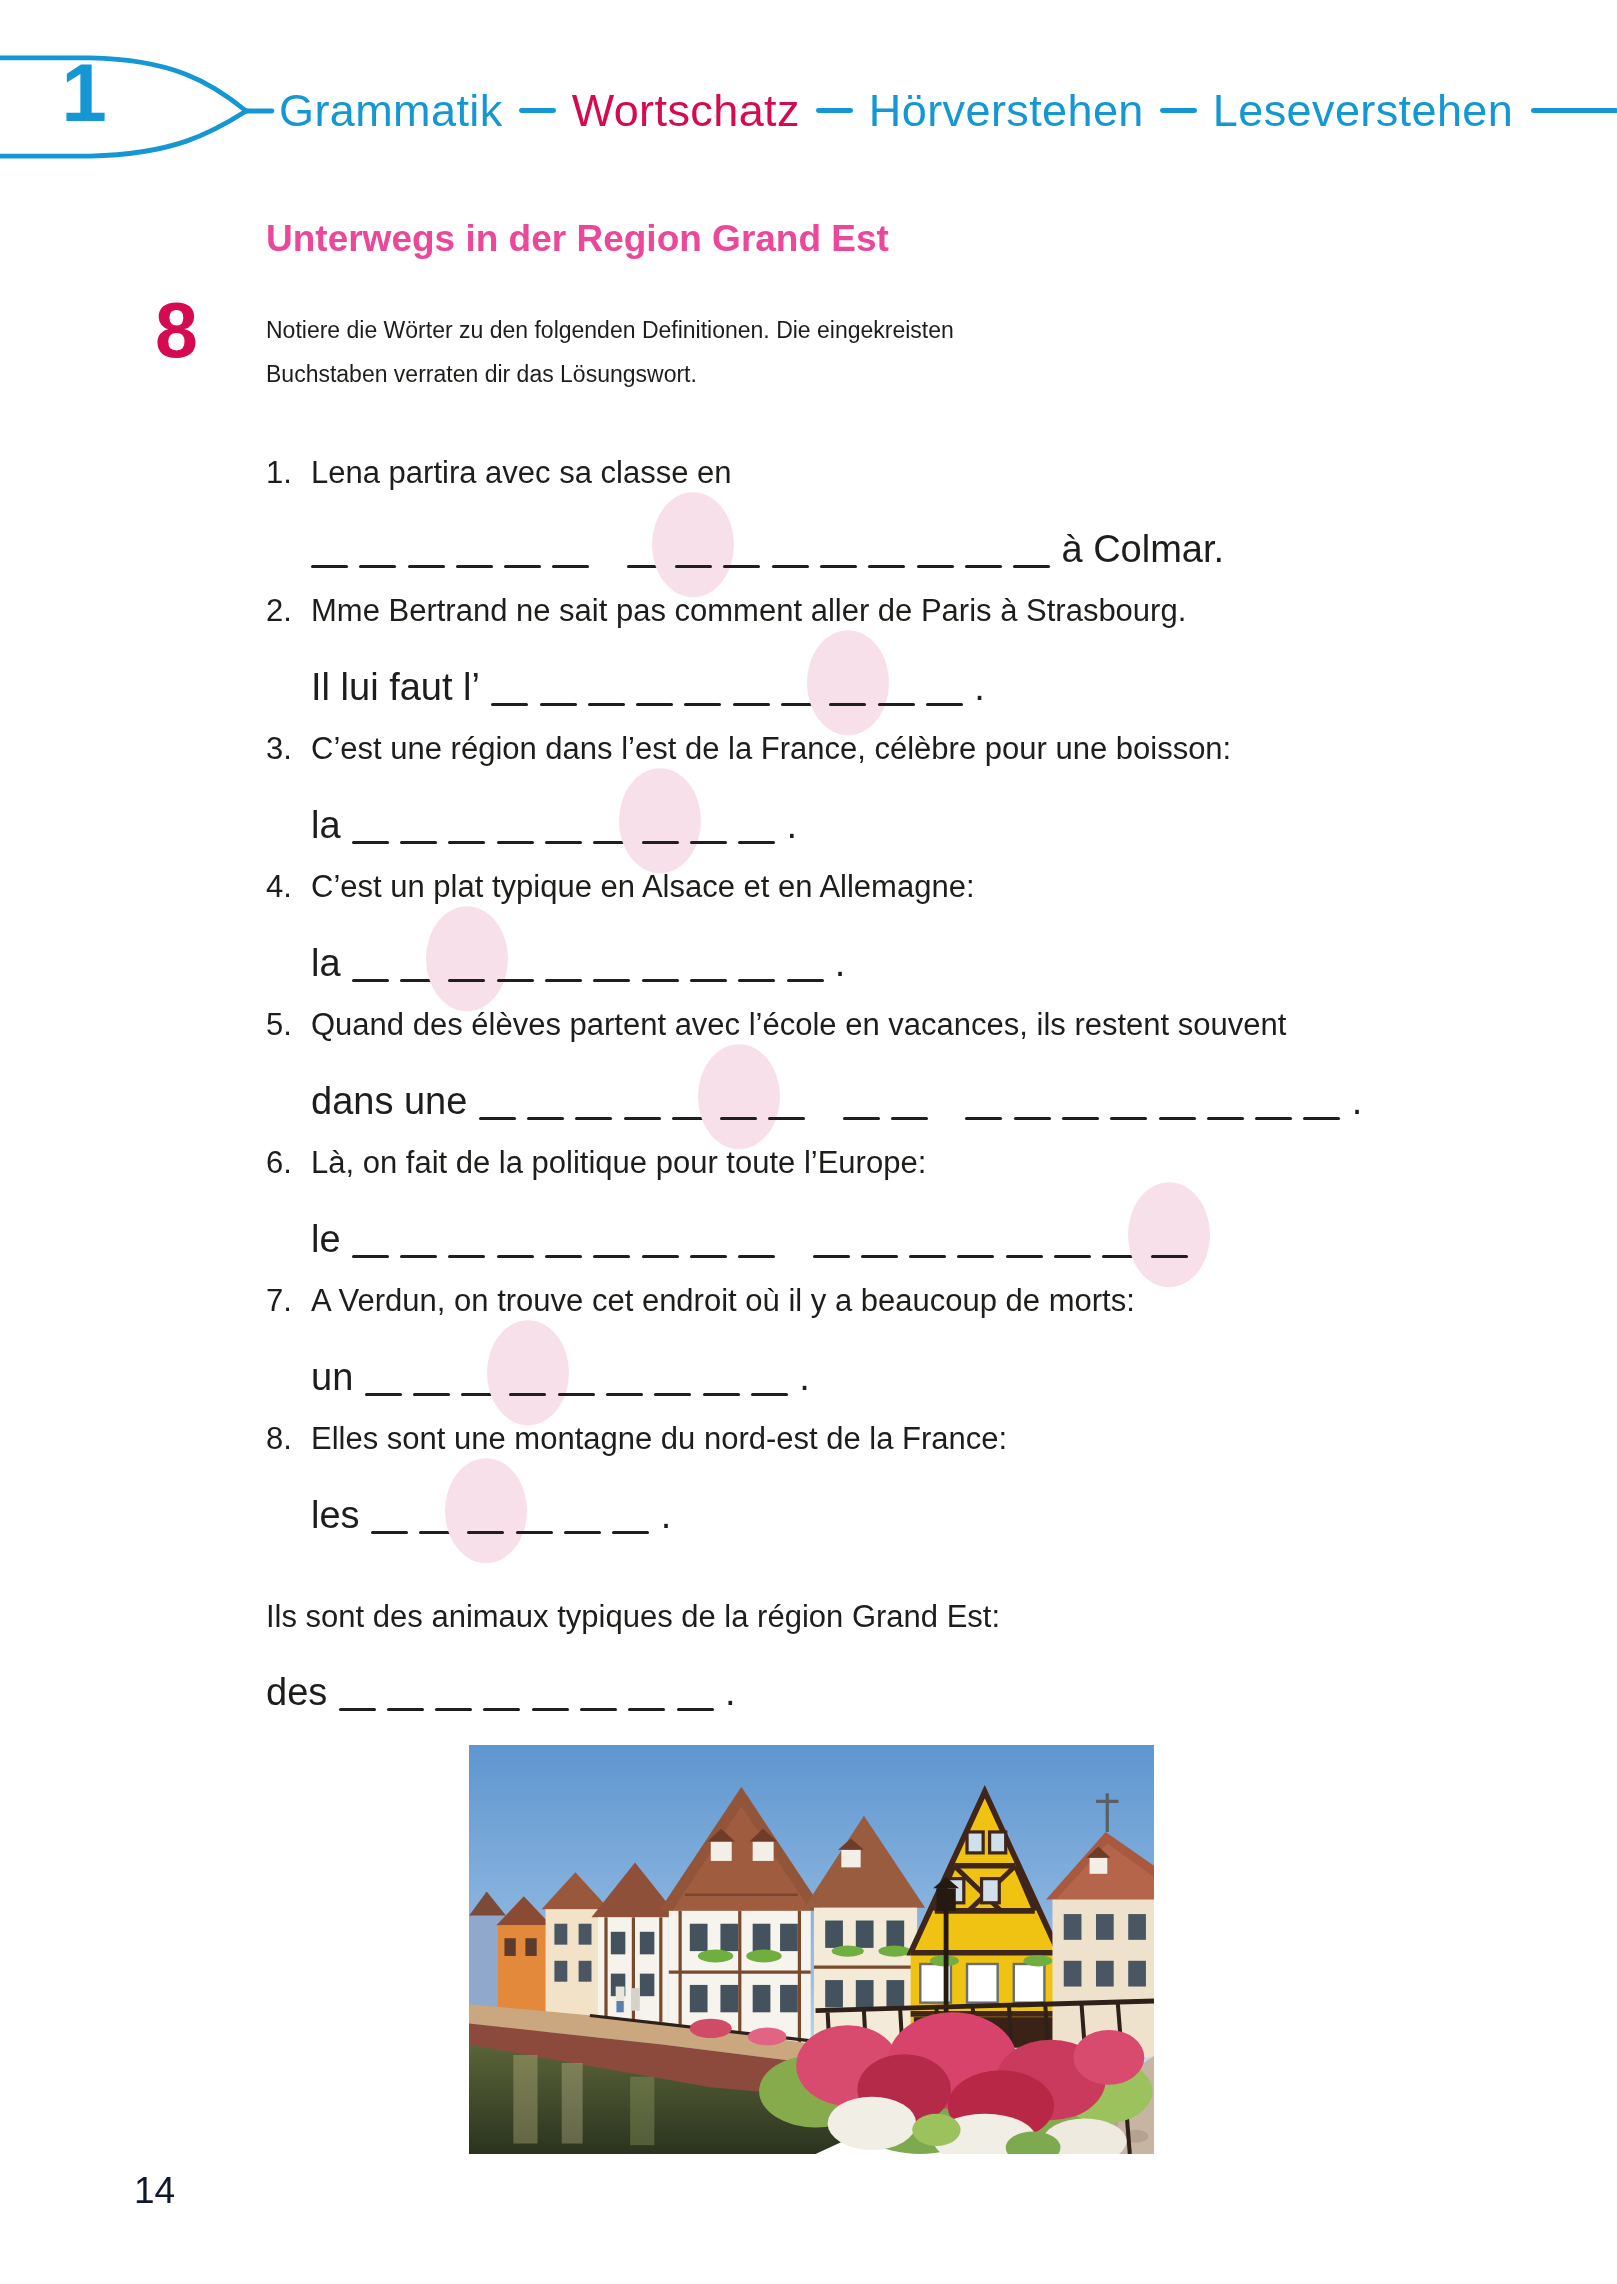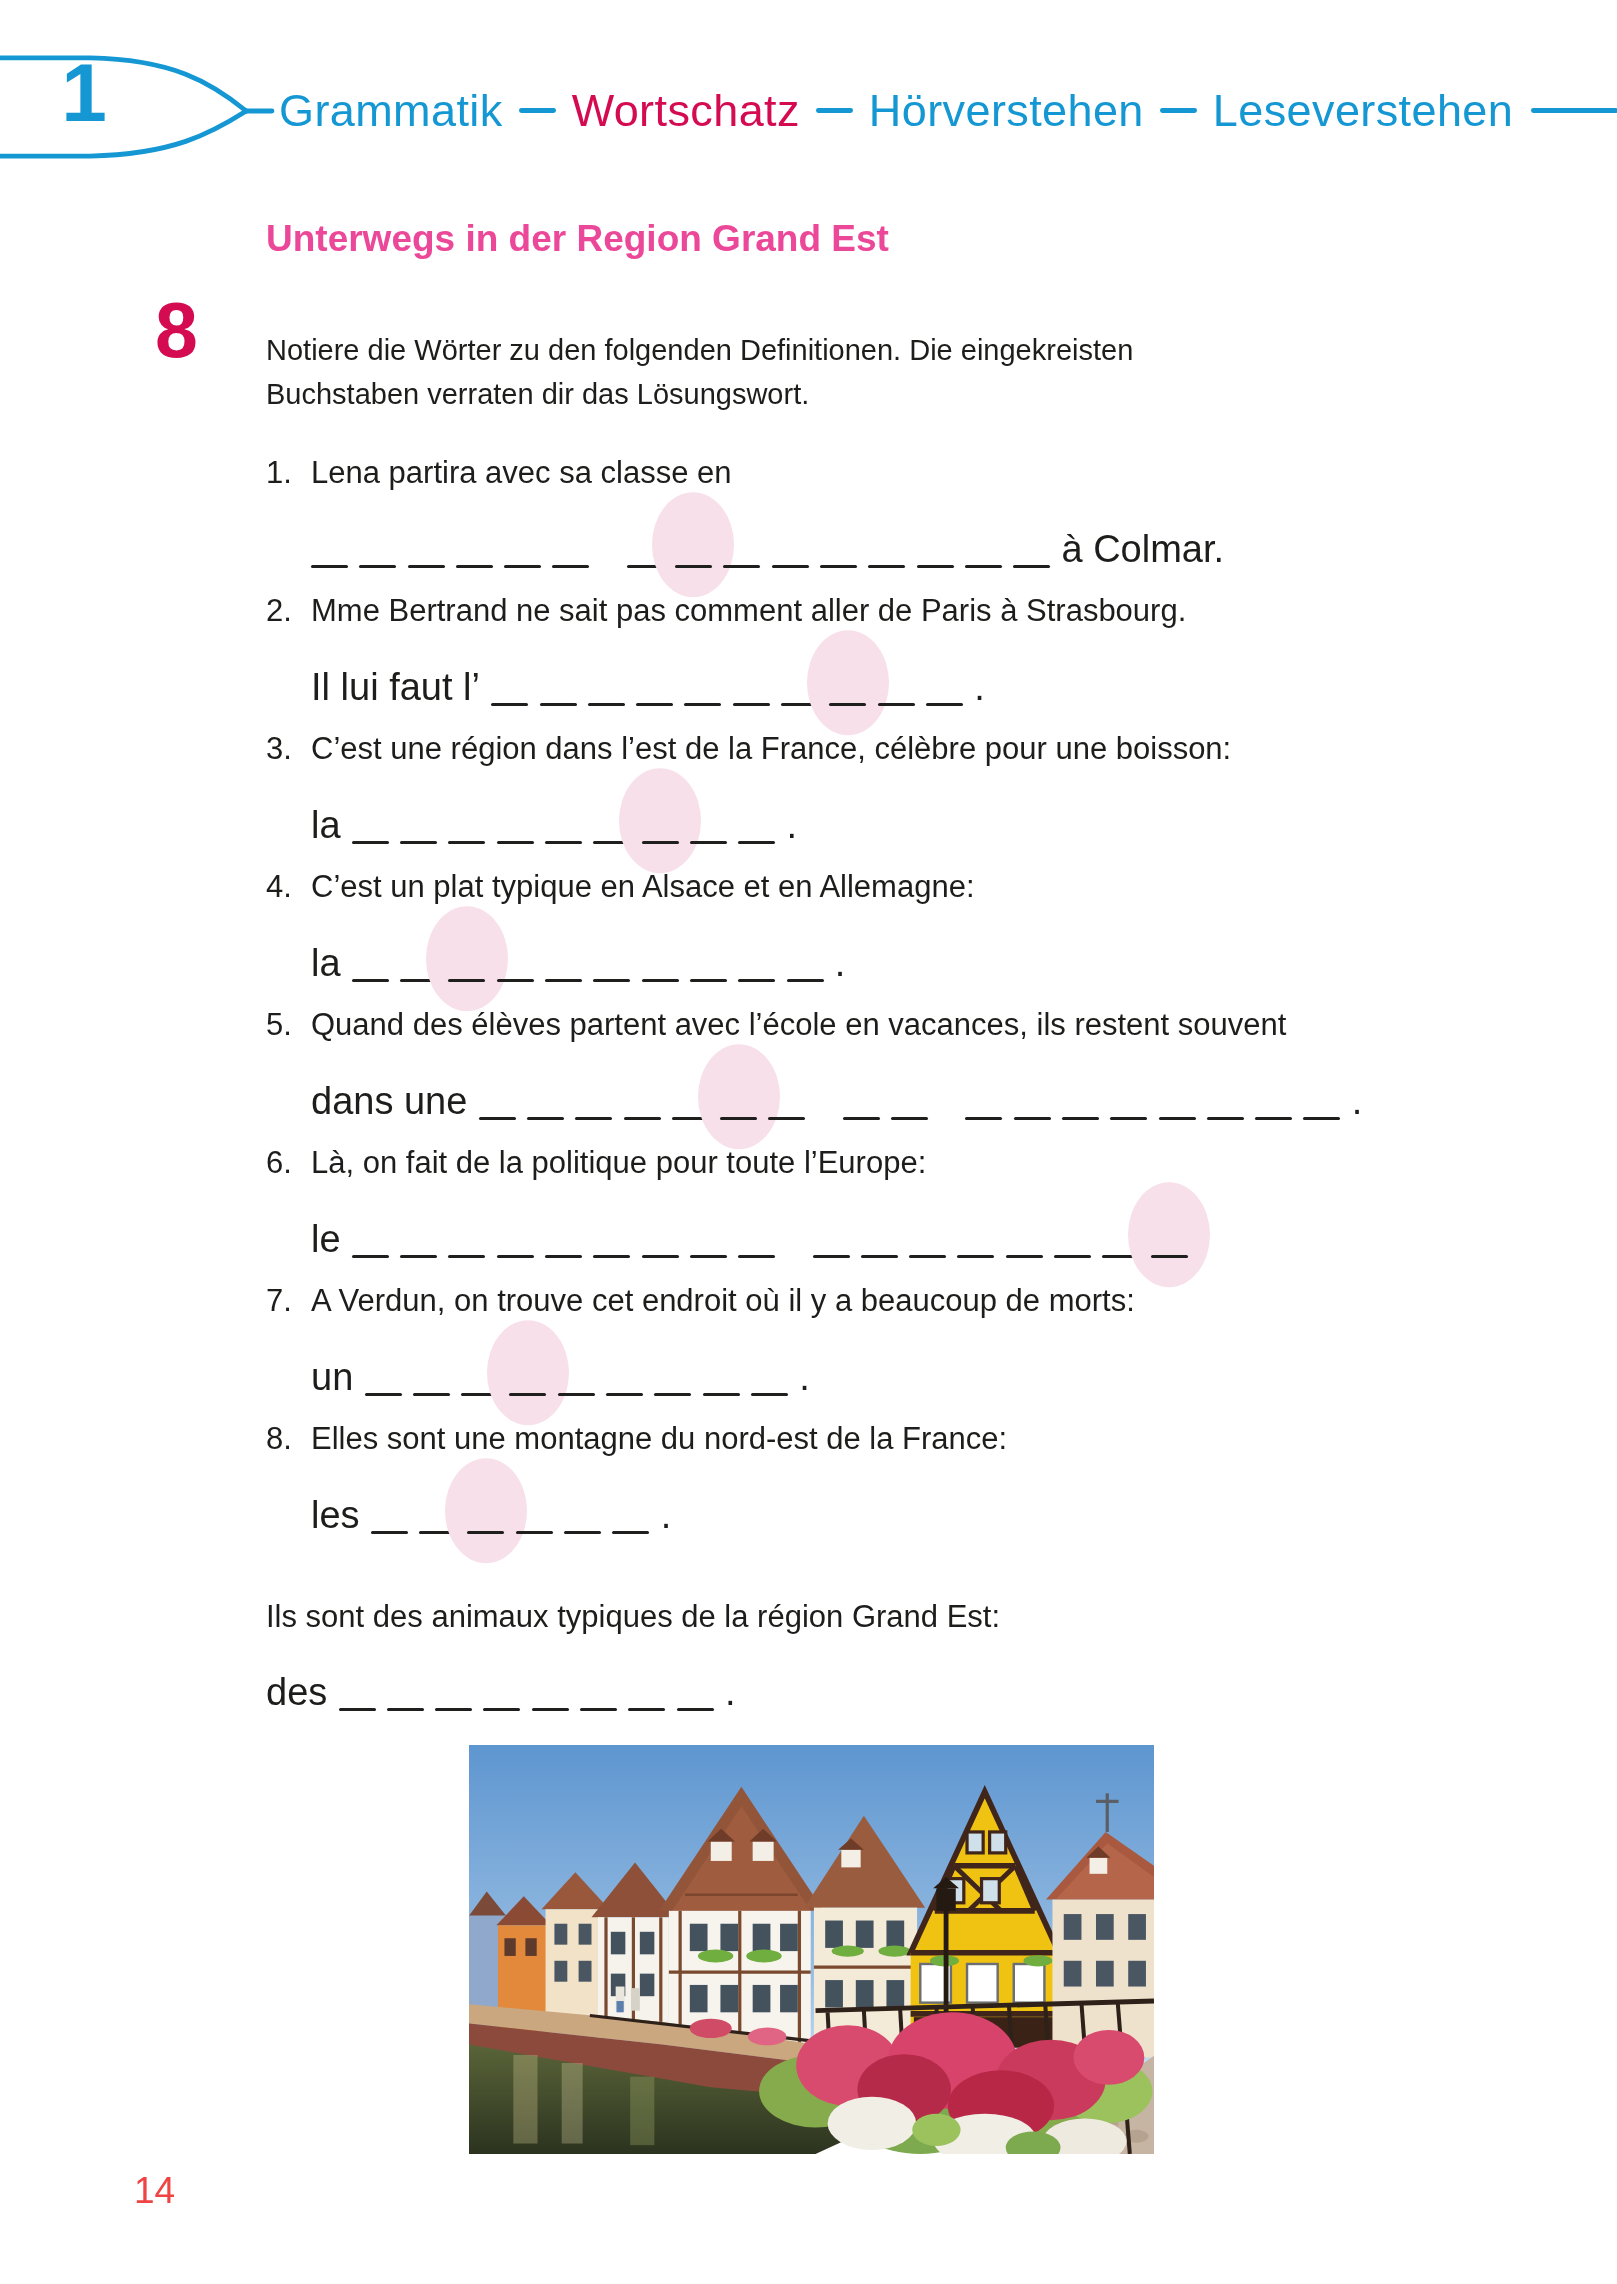--- a/index.html
+++ b/index.html
@@ -21,21 +21,21 @@
   .tab.active{color:#d50b52;}
   .tab-dash{width:37px;height:4.8px;background:#1497d3;border-radius:2.4px;margin:0 16px;flex:0 0 auto;}
   .tab-rule{flex:1 1 auto;height:4.8px;background:#1497d3;border-radius:2.4px;margin-left:17.7px;}
   
   .page-title{
     position:absolute;left:266px;top:218px;font-size:37px;font-weight:bold;color:#ec4899;white-space:nowrap;
   }
   .exercise-number{
     position:absolute;left:155px;top:292px;font-size:77px;font-weight:bold;color:#d50b52;line-height:1;
   }
-  .instruction{position:absolute;left:266px;top:328px;font-size:29px;line-height:44px;}
+  .instruction{position:absolute;left:266px;top:308px;font-size:23px;line-height:44px;}
   .instruction div{white-space:nowrap;}
   
   .items{position:absolute;left:266px;top:450px;width:1257px;}
   .item{position:relative;padding-left:45px;}
   .item .num{position:absolute;left:0;top:0;line-height:45px;font-size:31px;}
   .sentence{font-size:31px;line-height:45px;white-space:nowrap;}
   .blank-line{
     position:relative;font-size:38px;line-height:45px;white-space:nowrap;
     margin:32px 0 16px 0;height:45px;
   }
@@ -50,21 +50,21 @@
   .gapper{display:inline-block;width:26px;}
   .circle-wrap{display:inline-block;position:relative;z-index:0;}
   .circle-wrap .blank{margin-right:11.3px;}
   .circle-wrap::before{
     content:"";position:absolute;left:38%;top:50%;width:82px;height:105px;
     background:#f8e0ea;border-radius:50%;transform:translate(-50%,-55%);z-index:-1;
   }
   
   .photo{position:absolute;left:469px;top:1745px;width:685px;height:409px;}
   
-  .page-number{position:absolute;left:134px;top:2170px;font-size:37px;font-weight:500;color:#ef4444;}
+  .page-number{position:absolute;left:134px;top:2170px;font-size:37px;font-weight:500;color:#0f172a;}
 </style>
 </head>
 <body>
 
 <div class="page">
 
   <svg class="unit-shape" width="338" height="185" viewBox="0 0 420 230">
     <path d="M0,72 L112,72 C214,74 262,102 306,138" fill="none" stroke="#1497d3" stroke-width="6" stroke-linecap="round"></path>
     <path d="M0,194 L112,194 C214,192 262,166 306,138" fill="none" stroke="#1497d3" stroke-width="6" stroke-linecap="round"></path>
     <path d="M306,138 L338,138" fill="none" stroke="#1497d3" stroke-width="6" stroke-linecap="round"></path>

